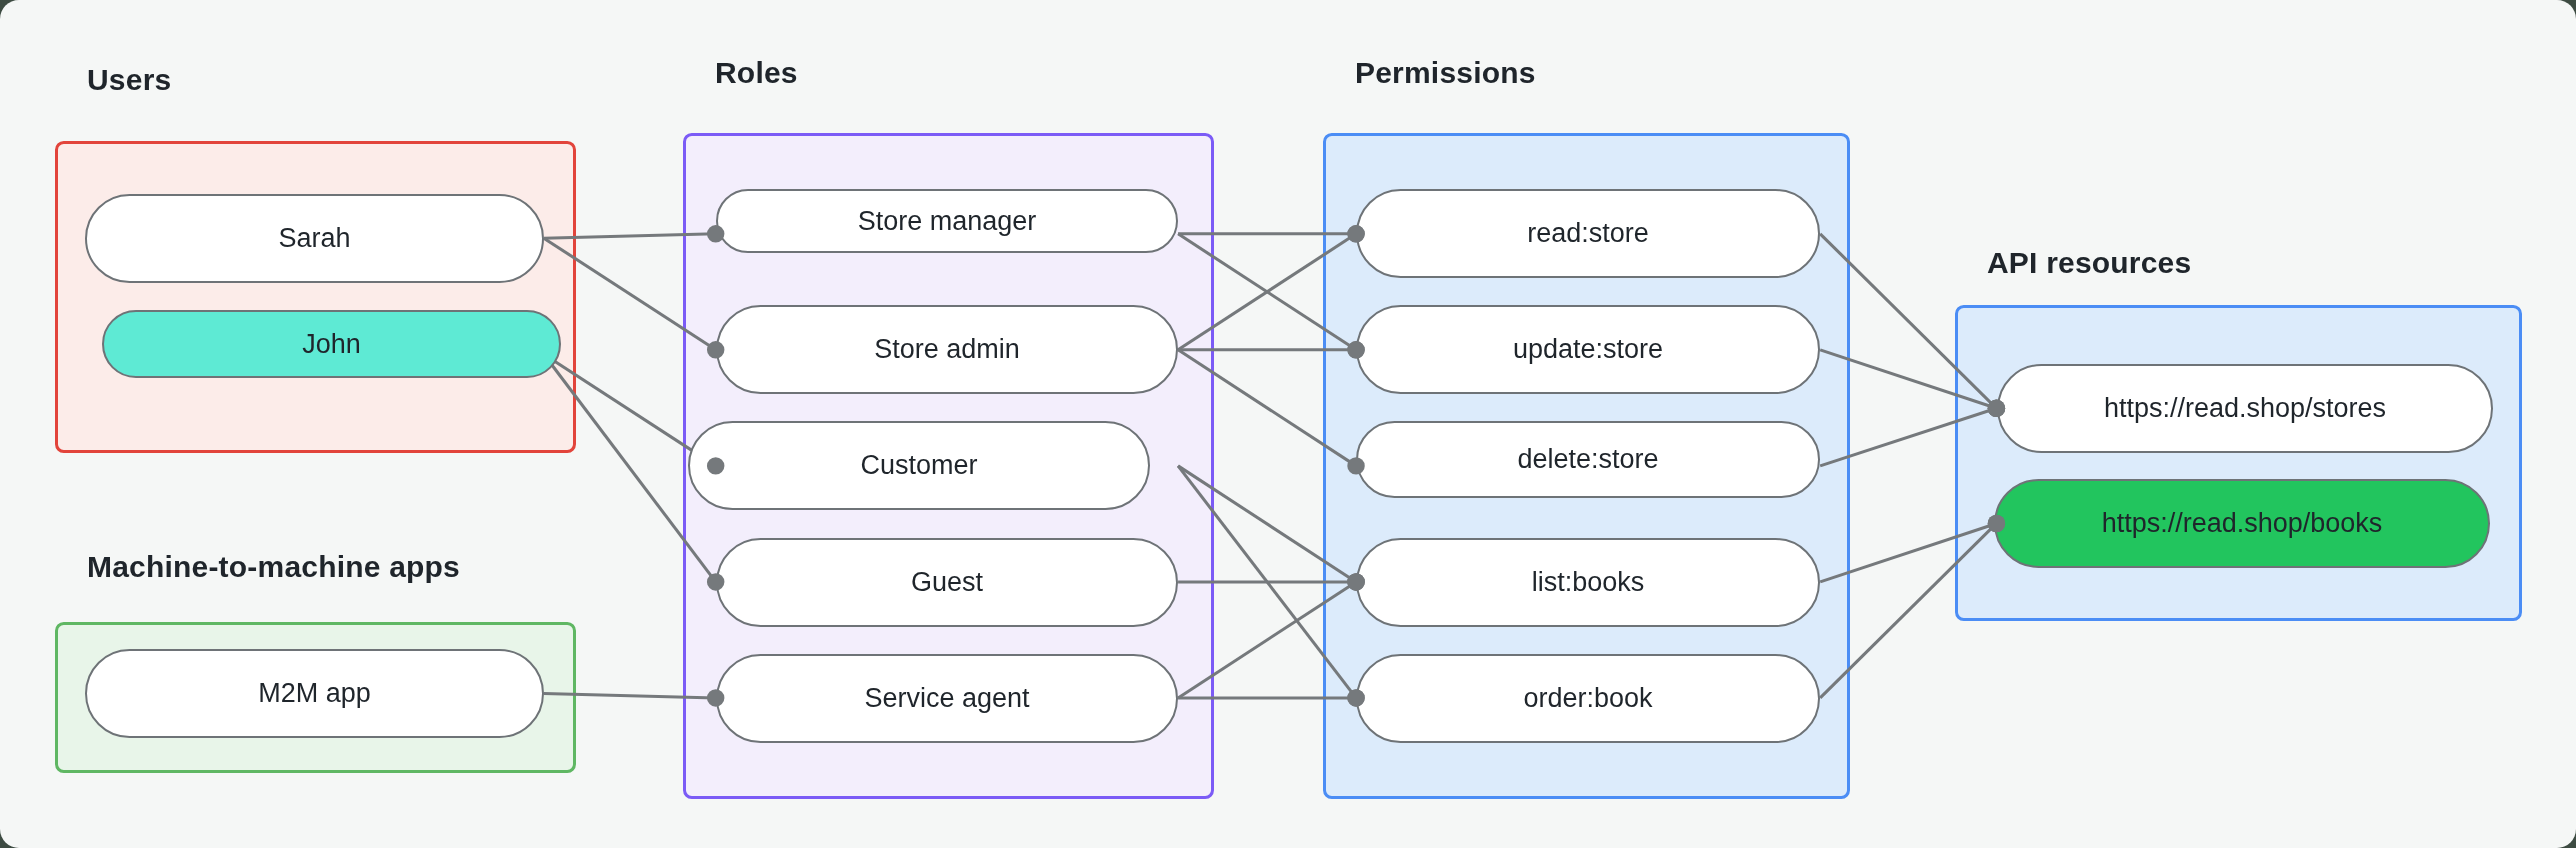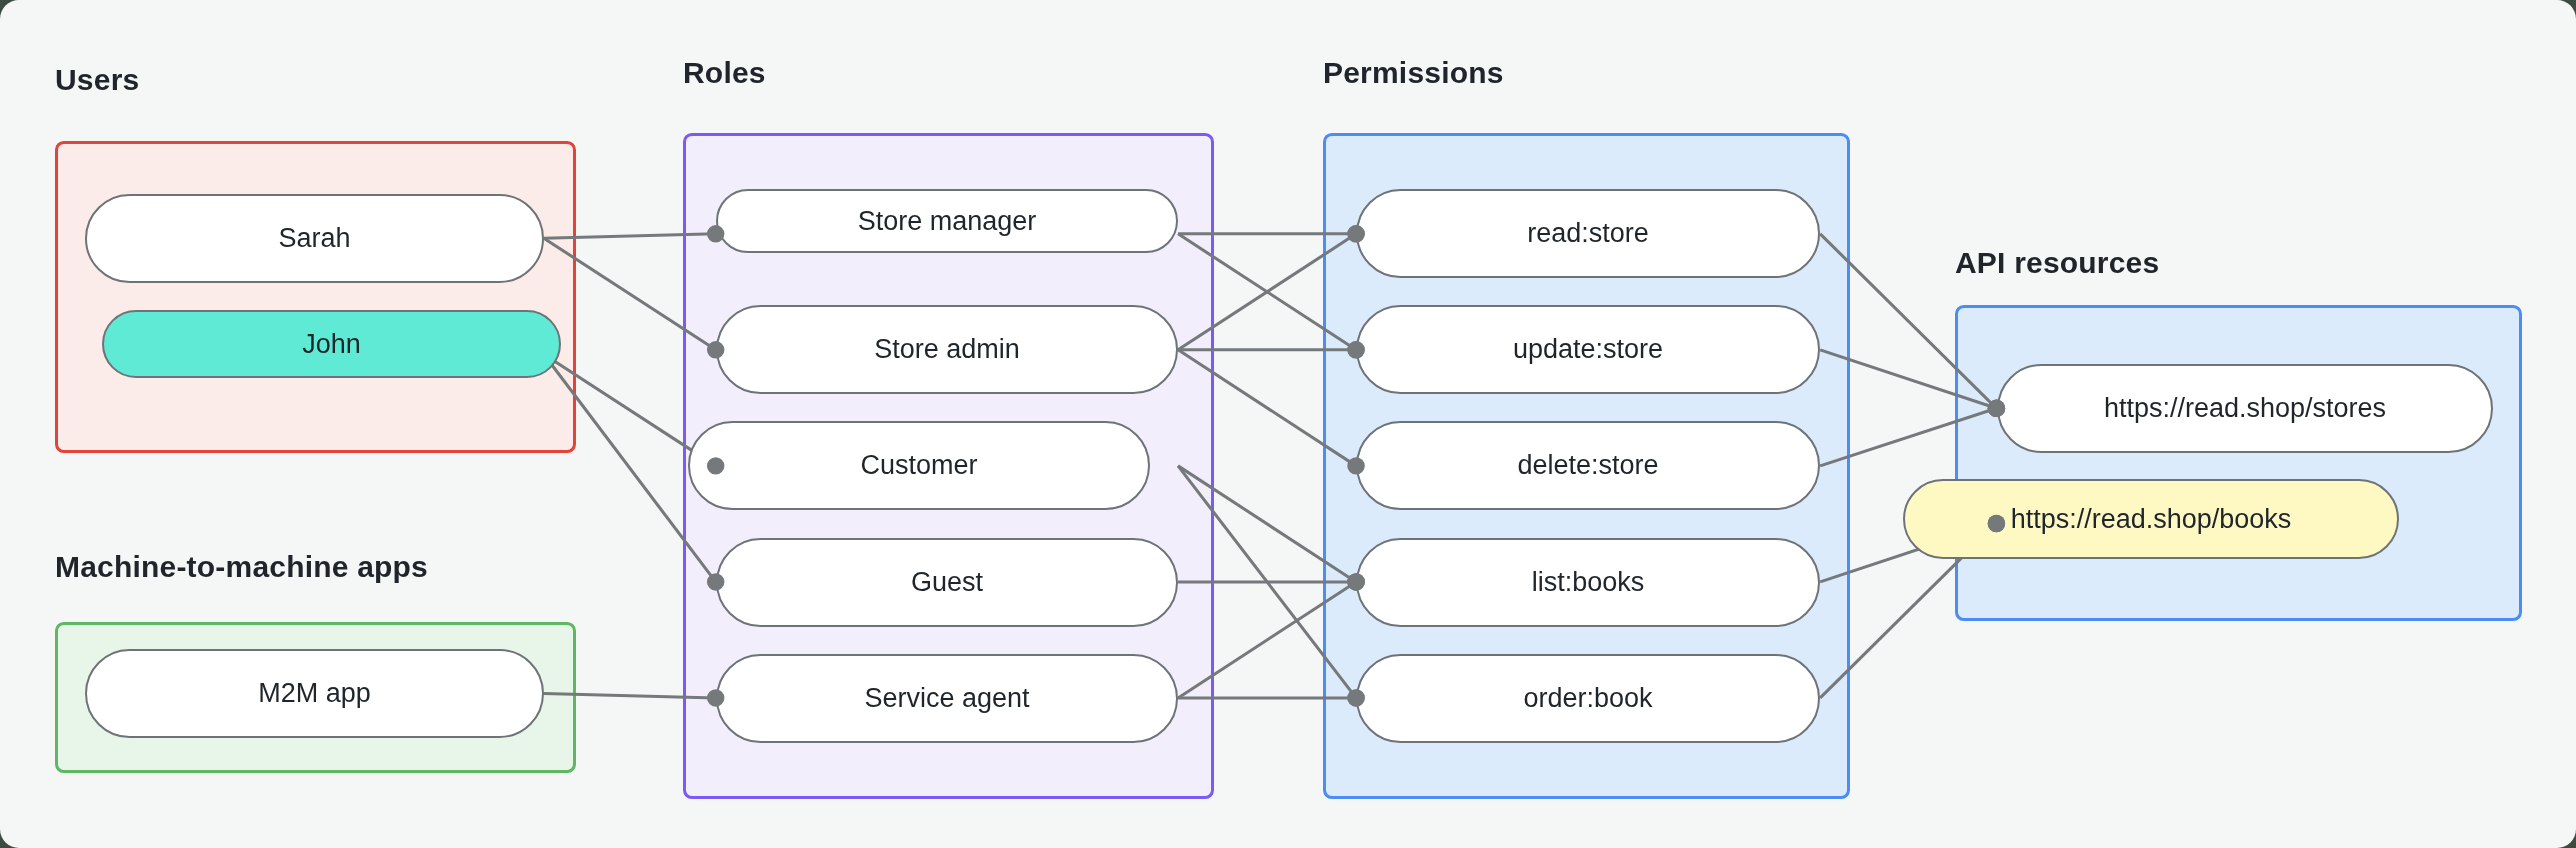--- a/index.html
+++ b/index.html
@@ -22,20 +22,21 @@
     box-sizing: border-box;
     z-index: 0;
   }
   .group-label {
     position: absolute;
     font-size: 30px;
     font-weight: 600;
     letter-spacing: 0.2px;
     z-index: 2;
     white-space: nowrap;
+    margin-left: 32px;
   }
   .node {
     position: absolute;
     background: #ffffff;
     border: 2.6px solid #6e7377;
     border-radius: 52px;
     box-sizing: border-box;
     display: flex;
     align-items: center;
     justify-content: center;
@@ -111,22 +112,22 @@
       <div class="group-label" style="left: 683px; top: 56px; color: rgb(31, 37, 43);">Roles</div>
       <div class="node" style="left: 716px; top: 189px; width: 462px; height: 64px; border-color: rgb(110, 115, 119); background: rgb(255, 255, 255); color: rgb(31, 37, 43);">Store manager</div>
       <div class="node" style="left: 716px; top: 305px; width: 462px; height: 89px; border-color: rgb(110, 115, 119); background: rgb(255, 255, 255); color: rgb(31, 37, 43);">Store admin</div>
       <div class="node" style="left: 688px; top: 421px; width: 462px; height: 89px; border-color: rgb(110, 115, 119); background: rgb(255, 255, 255); color: rgb(31, 37, 43);">Customer</div>
       <div class="node" style="left: 716px; top: 538px; width: 462px; height: 89px; border-color: rgb(110, 115, 119); background: rgb(255, 255, 255); color: rgb(31, 37, 43);">Guest</div>
       <div class="node" style="left: 716px; top: 654px; width: 462px; height: 89px; border-color: rgb(110, 115, 119); background: rgb(255, 255, 255); color: rgb(31, 37, 43);">Service agent</div>
       <div class="group-box" style="left: 1323px; top: 133px; width: 527px; height: 666px; border-color: rgb(75, 141, 245); background: rgb(220, 235, 251);"></div>
       <div class="group-label" style="left: 1323px; top: 56px; color: rgb(31, 37, 43);">Permissions</div>
       <div class="node" style="left: 1356px; top: 189px; width: 464px; height: 89px; border-color: rgb(110, 115, 119); background: rgb(255, 255, 255); color: rgb(31, 37, 43);">read:store</div>
       <div class="node" style="left: 1356px; top: 305px; width: 464px; height: 89px; border-color: rgb(110, 115, 119); background: rgb(255, 255, 255); color: rgb(31, 37, 43);">update:store</div>
-      <div class="node" style="left: 1356px; top: 421px; width: 464px; height: 89px; border-color: rgb(110, 115, 119); background: rgb(255, 255, 255); color: rgb(31, 37, 43);">delete:store</div>
+      <div class="node" style="left: 1356px; top: 421px; width: 464px; height: 77px; border-color: rgb(110, 115, 119); background: rgb(255, 255, 255); color: rgb(31, 37, 43);">delete:store</div>
       <div class="node" style="left: 1356px; top: 538px; width: 464px; height: 89px; border-color: rgb(110, 115, 119); background: rgb(255, 255, 255); color: rgb(31, 37, 43);">list:books</div>
       <div class="node" style="left: 1356px; top: 654px; width: 464px; height: 89px; border-color: rgb(110, 115, 119); background: rgb(255, 255, 255); color: rgb(31, 37, 43);">order:book</div>
       <div class="group-box" style="left: 1955px; top: 305px; width: 567px; height: 316px; border-color: rgb(75, 141, 245); background: rgb(220, 235, 251);"></div>
       <div class="group-label" style="left: 1955px; top: 246px; color: rgb(31, 37, 43);">API resources</div>
       <div class="node" style="left: 1997px; top: 364px; width: 496px; height: 89px; border-color: rgb(110, 115, 119); background: rgb(255, 255, 255); color: rgb(31, 37, 43);">https://read.shop/stores</div>
-      <div class="node" style="left: 1903px; top: 479px; width: 496px; height: 80px; border-color: rgb(110, 115, 119); background: #fef9c3; color: rgb(31, 37, 43);">https://read.shop/books</div>
+      <div class="node" style="left: 1994px; top: 479px; width: 496px; height: 89px; border-color: rgb(110, 115, 119); background: #22c55e; color: rgb(31, 37, 43);">https://read.shop/books</div>
     </div>
 </div>
 
 
 </body></html>

